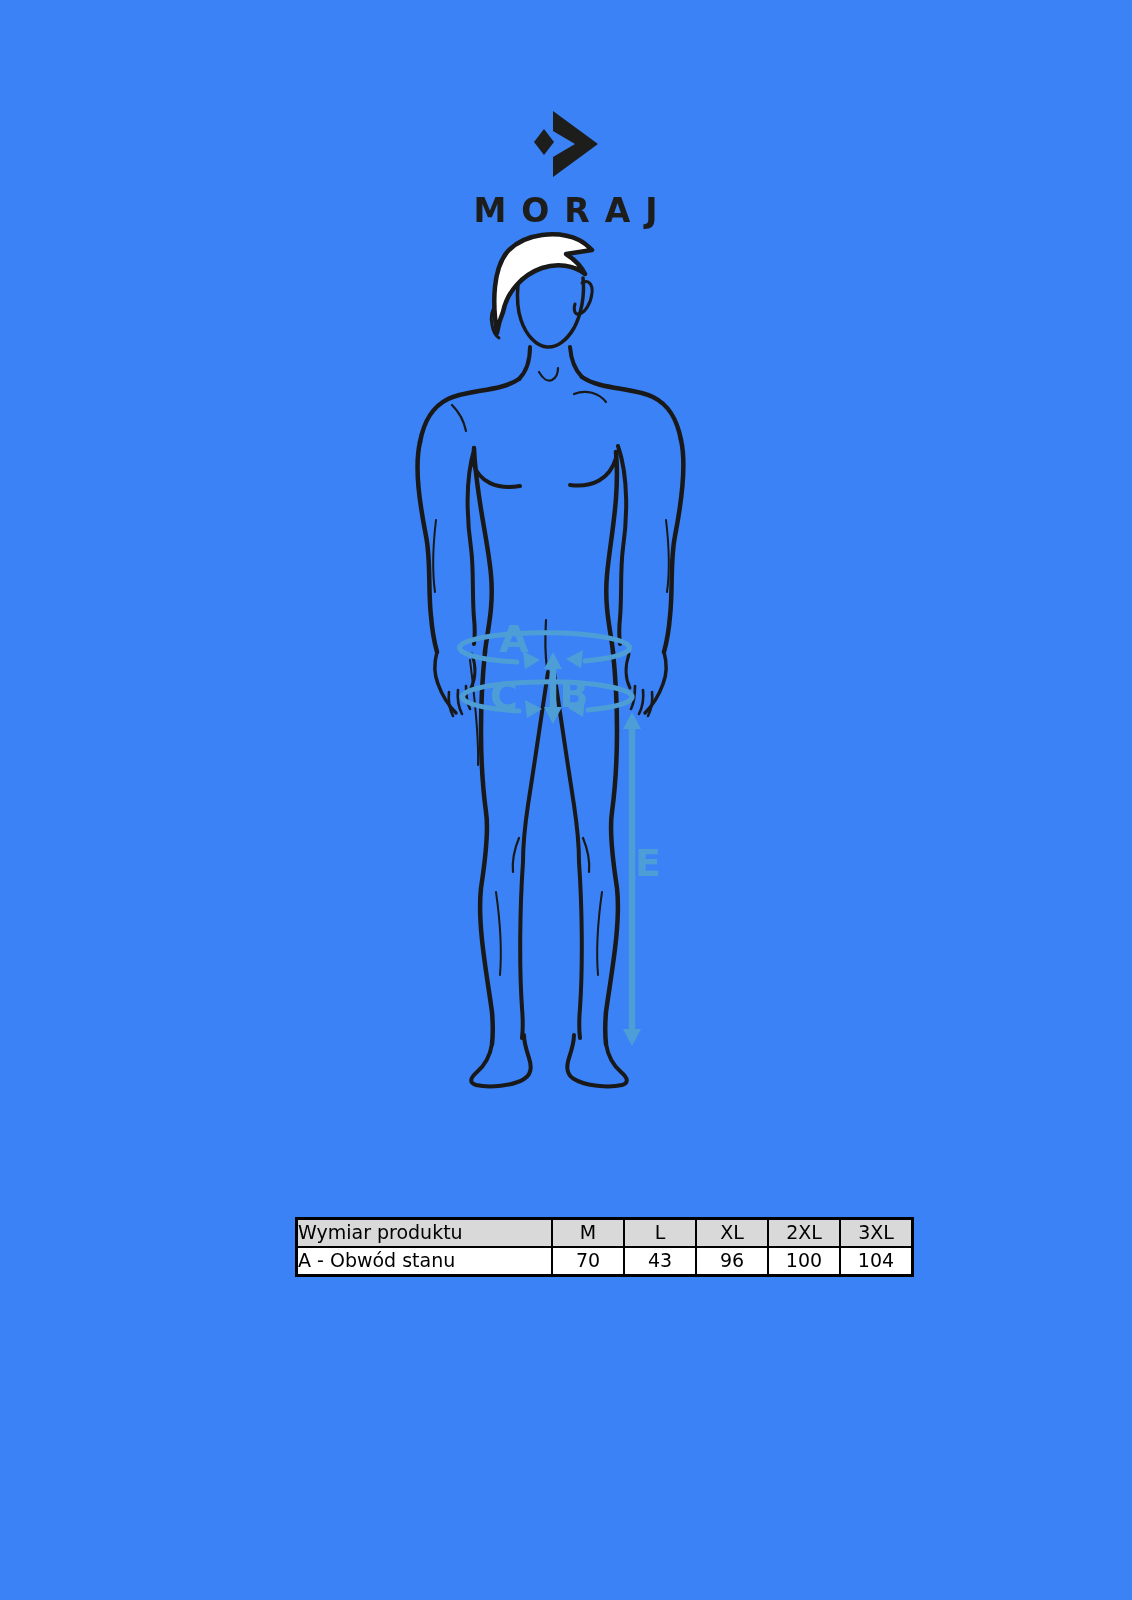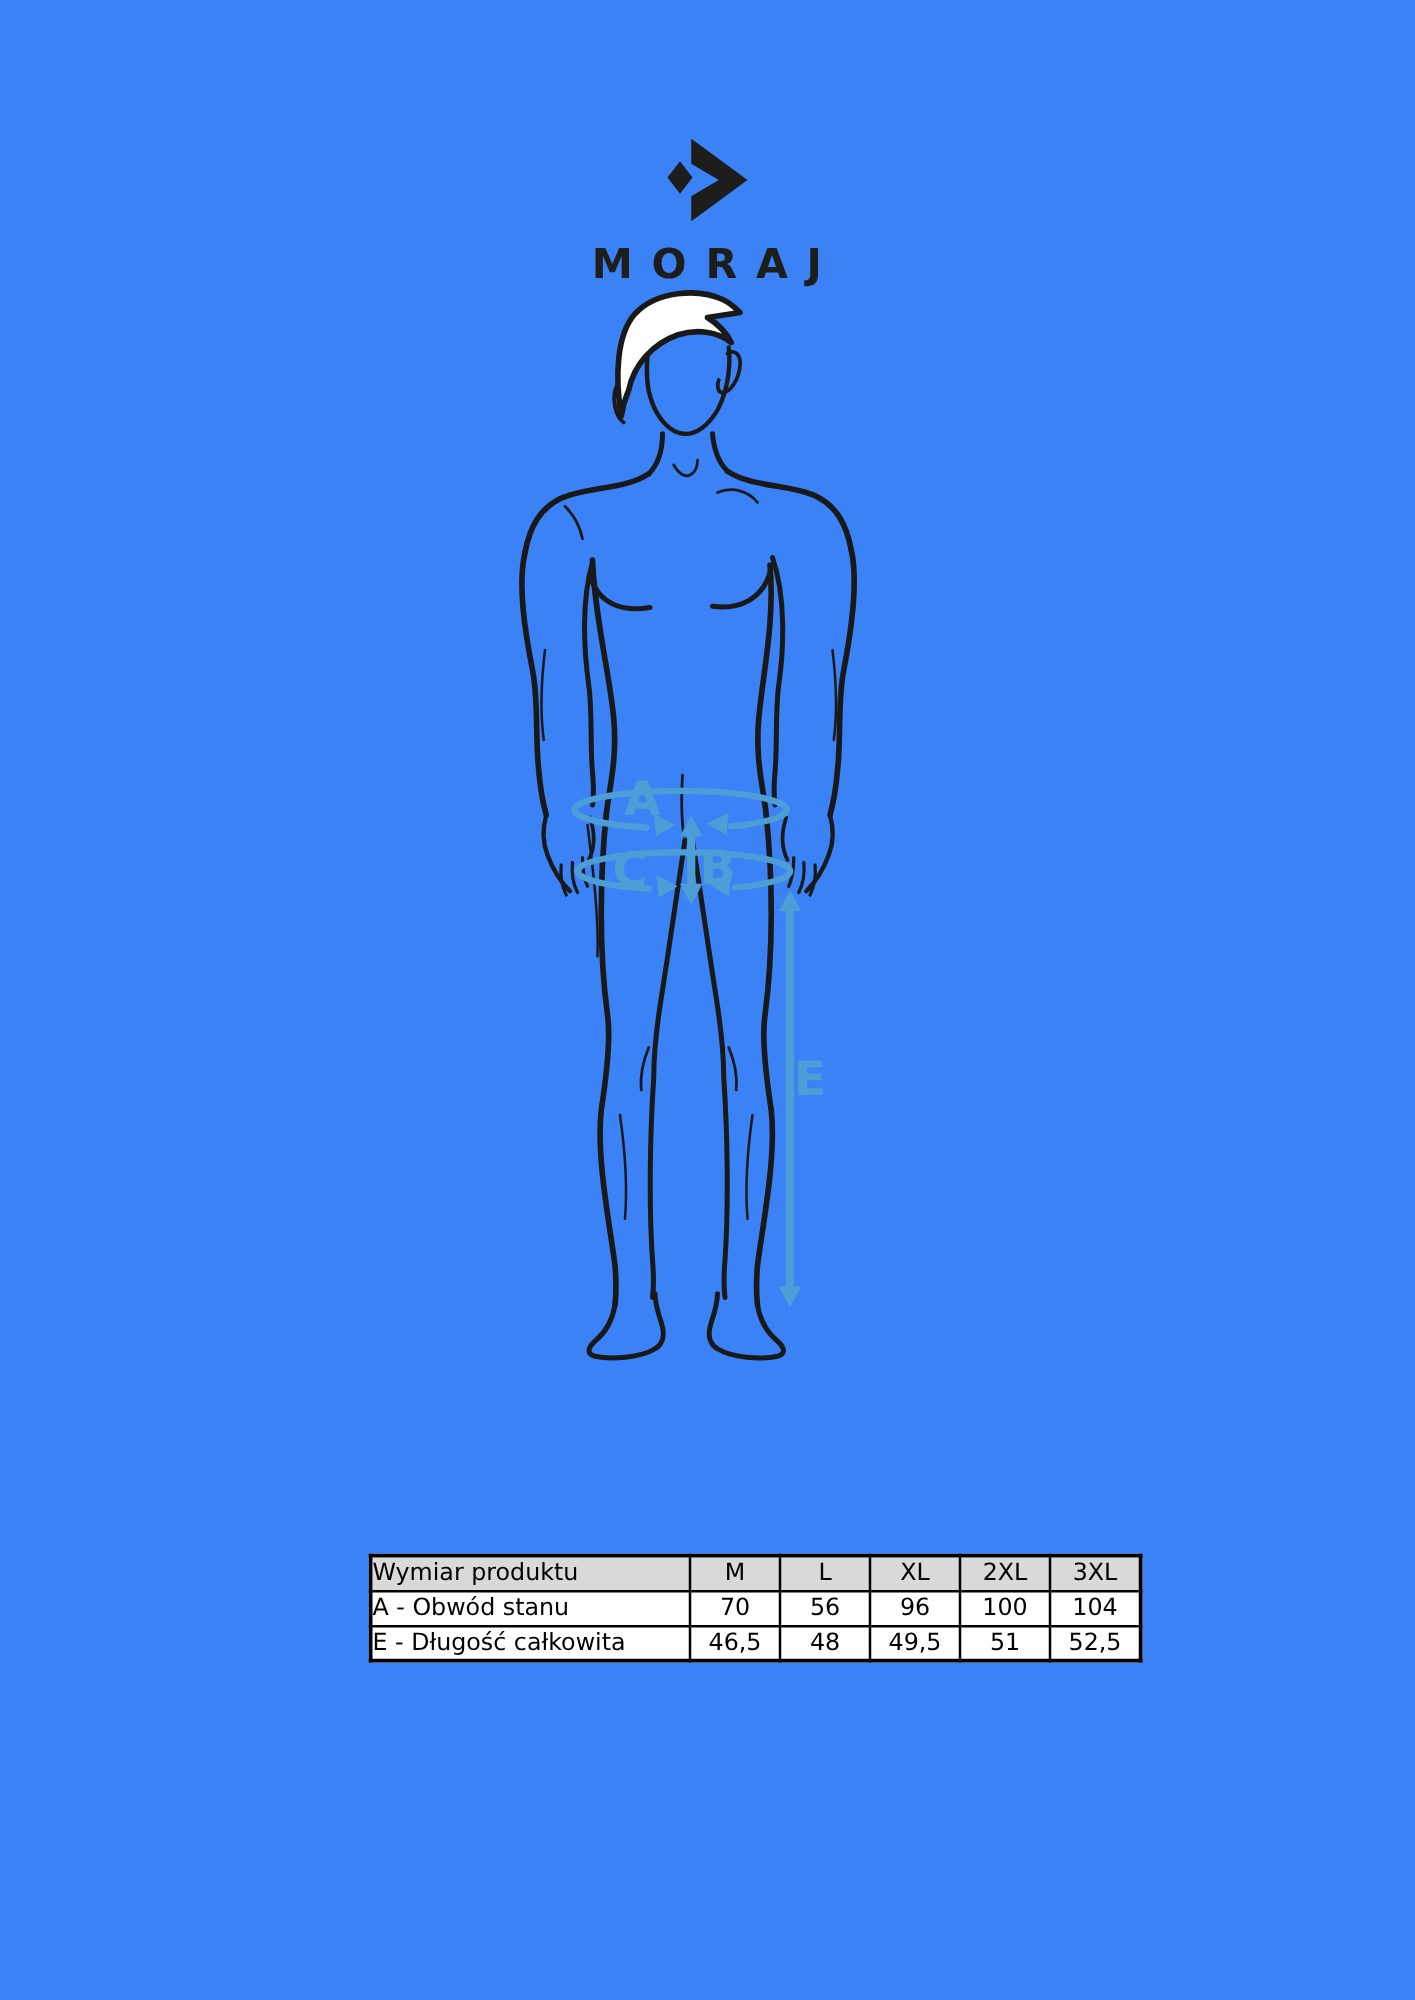--- a/index.html
+++ b/index.html
@@ -23,21 +23,21 @@
     text-anchor:middle;
   }
   .logo-mark { fill:#1d1d1b; }
   .brand-text {
     fill:#1d1d1b;
     font-family:"DejaVu Sans", sans-serif;
     font-weight:bold; font-size:33px;
     letter-spacing:15px; text-anchor:middle;
   }
 
-  .size-table-wrap { position:absolute; left:257px; top:1243px;padding-left:38px; }
+  .size-table-wrap { position:absolute; left:257px; top:1217px;padding-left:38px; }
   table.size-table {
     border-collapse:collapse; table-layout:fixed;
     border:3px solid #000;
     font-size:19px; color:#000; background:#fff;
   }
   table.size-table td {
     border:2px solid #000;
     height:25.8px; padding:0; line-height:1.05;
     white-space:nowrap; overflow:hidden;
   }
@@ -139,30 +139,22 @@
           <td class="lbl">Wymiar produktu</td>
           <td class="val">M</td>
           <td class="val">L</td>
           <td class="val">XL</td>
           <td class="val">2XL</td>
           <td class="val">3XL</td>
         </tr>
         <tr>
           <td class="lbl">A - Obwód stanu</td>
           <td class="val">70</td>
-          <td class="val">56</td>
+          <td class="val">43</td>
           <td class="val">96</td>
           <td class="val">100</td>
           <td class="val">104</td>
-        </tr>
-        <tr>
-          <td class="lbl">E - Długość całkowita</td>
-          <td class="val">46,5</td>
-          <td class="val">48</td>
-          <td class="val">49,5</td>
-          <td class="val">51</td>
-          <td class="val">52,5</td>
         </tr>
       </tbody>
     </table>
   </div>
 
 </div>
 
 </body></html>

